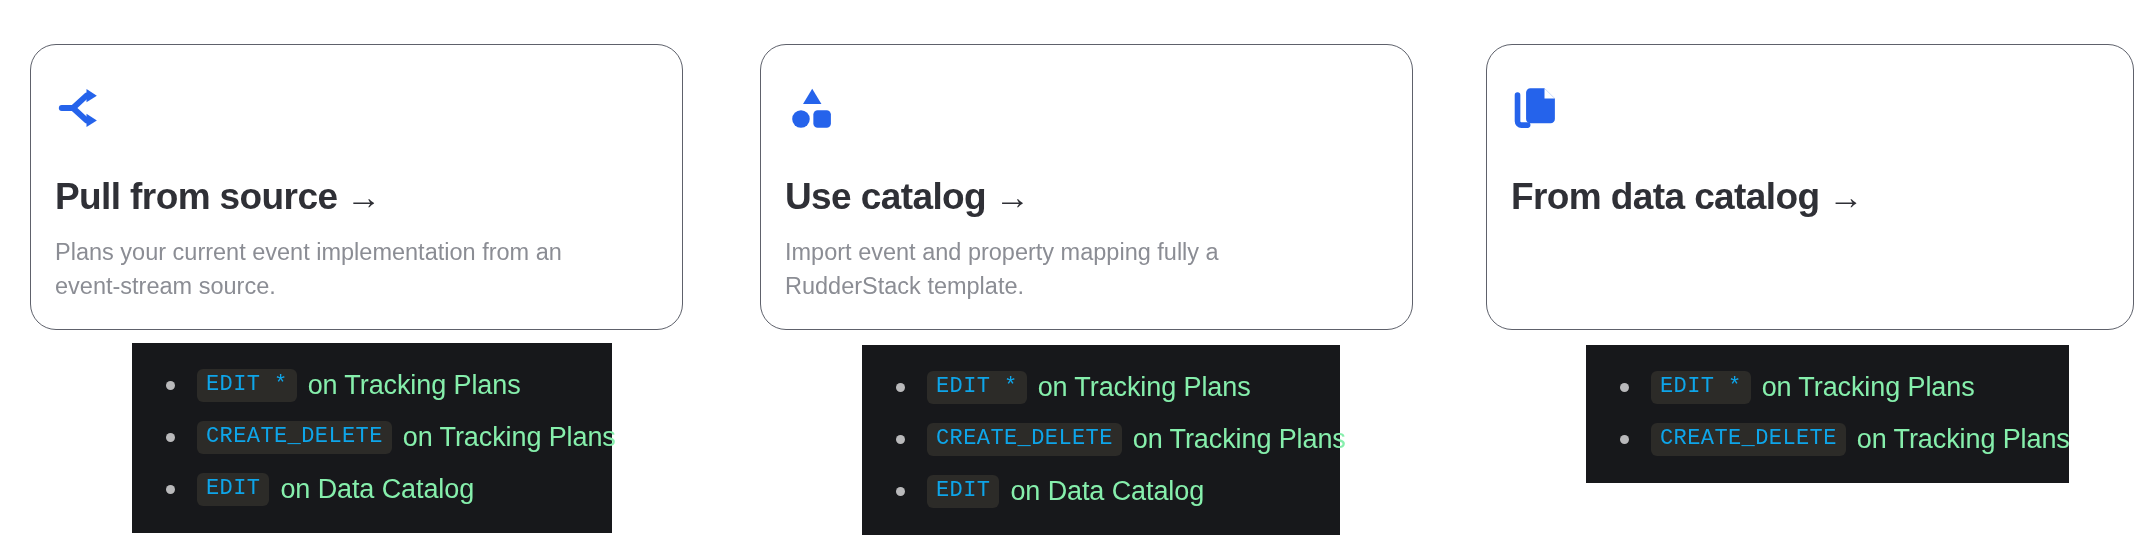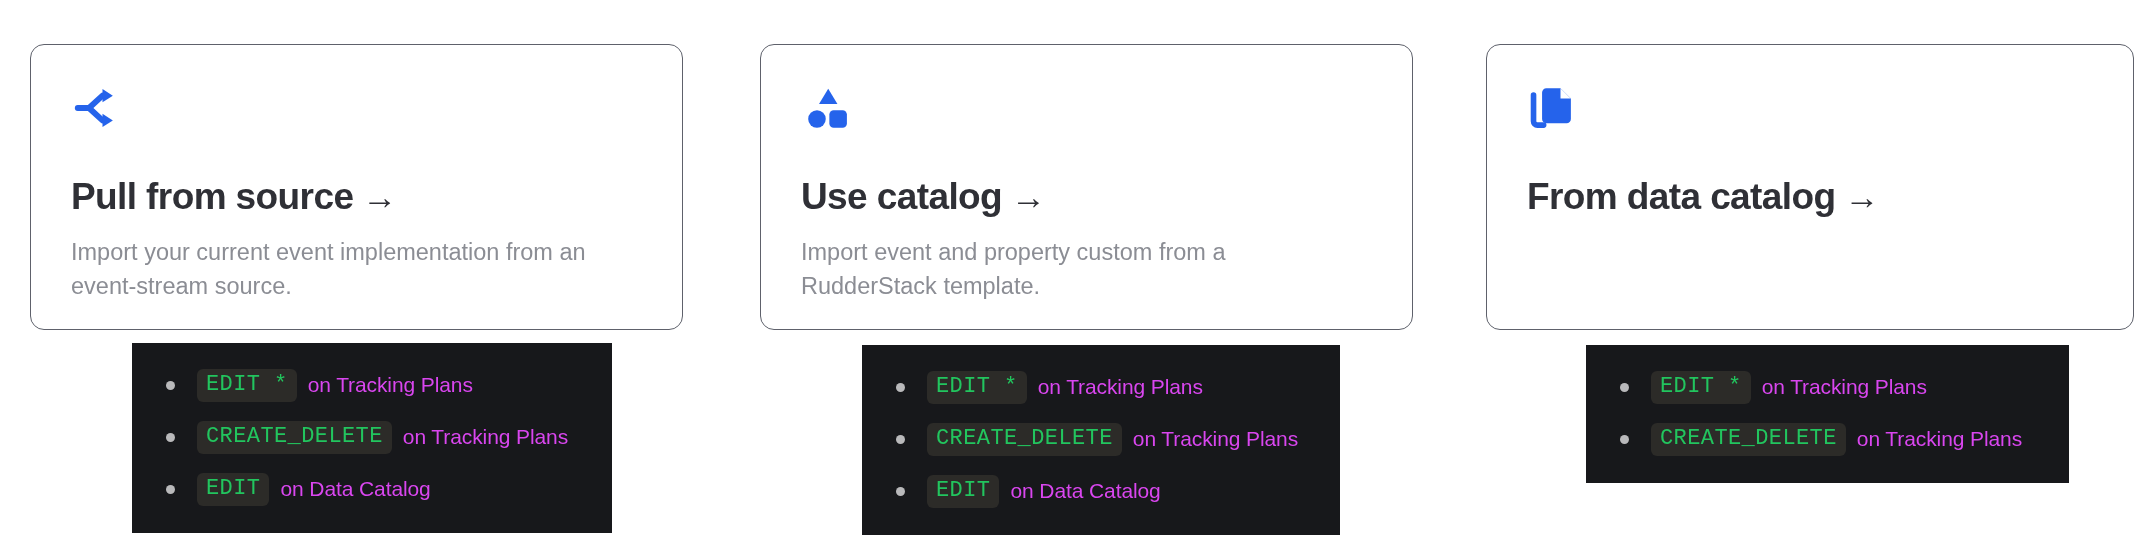--- a/index.html
+++ b/index.html
@@ -32,22 +32,22 @@
 
   
   .card {
     position: absolute;
     left: 8px;
     top: 44px;
     width: 653px;
     height: 286px;
     background: #ffffff;
     border: 1.6px solid #5e616b;
-    border-radius: 14px;
-    padding: 36px 44px 0 40px;
+    border-radius: 26px;
+    padding: 36px 44px 0 24px;
   }
   .col-2 .card { width: 648px; }
 
   
   .icon-wrap {
     width: 54px;
     height: 54px;
     display: block;
   }
   .icon-wrap svg { display: block; }
@@ -99,31 +99,31 @@
     height: 9px;
     border-radius: 50%;
     background: #b9b9bb;
     flex: 0 0 auto;
     margin: 0 22px 0 12px;
   }
 
   .code {
     font-family: "Liberation Mono", monospace;
     font-size: 22px;
-    color: #22c55e;
+    color: #0ea5e9;
     background: #2c2b28;
     border-radius: 6px;
     padding: 5px 9px 6px 9px;
     line-height: 1;
     letter-spacing: 0.4px;
   }
 
   .perm-text {
-    font-size: 21px;
-    color: #d946ef;
+    font-size: 27px;
+    color: #86efac;
     margin-left: 11px;
     letter-spacing: -0.1px;
   }
 </style>
 </head>
 <body>
 
 <div class="board">
 
   <div class="col col-0">
@@ -136,21 +136,21 @@
           <path d="M8 12 L14 17.5"></path>
           <path d="M14 3.6 L18.6 6.5 L14 9.4 Z" fill="#2563eb" stroke="none"></path>
           <path d="M14 14.6 L18.6 17.5 L14 20.4 Z" fill="#2563eb" stroke="none"></path>
         </svg>
       </span>
 
       <div class="card-title">
         <span>Pull from source</span><span class="arrow">→</span>
       </div>
 
-      <div class="card-desc">Import your current event implementation from an event-stream source.</div>
+      <div class="card-desc">Plans your current event implementation from an event-stream source.</div>
     </div>
 
     <div class="perm-block">
       <div class="perm-item">
         <span class="bullet"></span>
         <span class="code">EDIT *</span>
         <span class="perm-text">on Tracking Plans</span>
       </div>
       <div class="perm-item">
         <span class="bullet"></span>
@@ -173,21 +173,21 @@
           <path d="M12.1 3.4 L16.2 10.2 H8 Z"></path>
           <circle cx="7.1" cy="16.9" r="3.9"></circle>
           <rect x="12.6" y="13" width="7.8" height="7.8" rx="1.9"></rect>
         </svg>
       </span>
 
       <div class="card-title">
         <span>Use catalog</span><span class="arrow">→</span>
       </div>
 
-      <div class="card-desc">Import event and property custom from a RudderStack template.</div>
+      <div class="card-desc">Import event and property mapping fully a RudderStack template.</div>
     </div>
 
     <div class="perm-block">
       <div class="perm-item">
         <span class="bullet"></span>
         <span class="code">EDIT *</span>
         <span class="perm-text">on Tracking Plans</span>
       </div>
       <div class="perm-item">
         <span class="bullet"></span>

